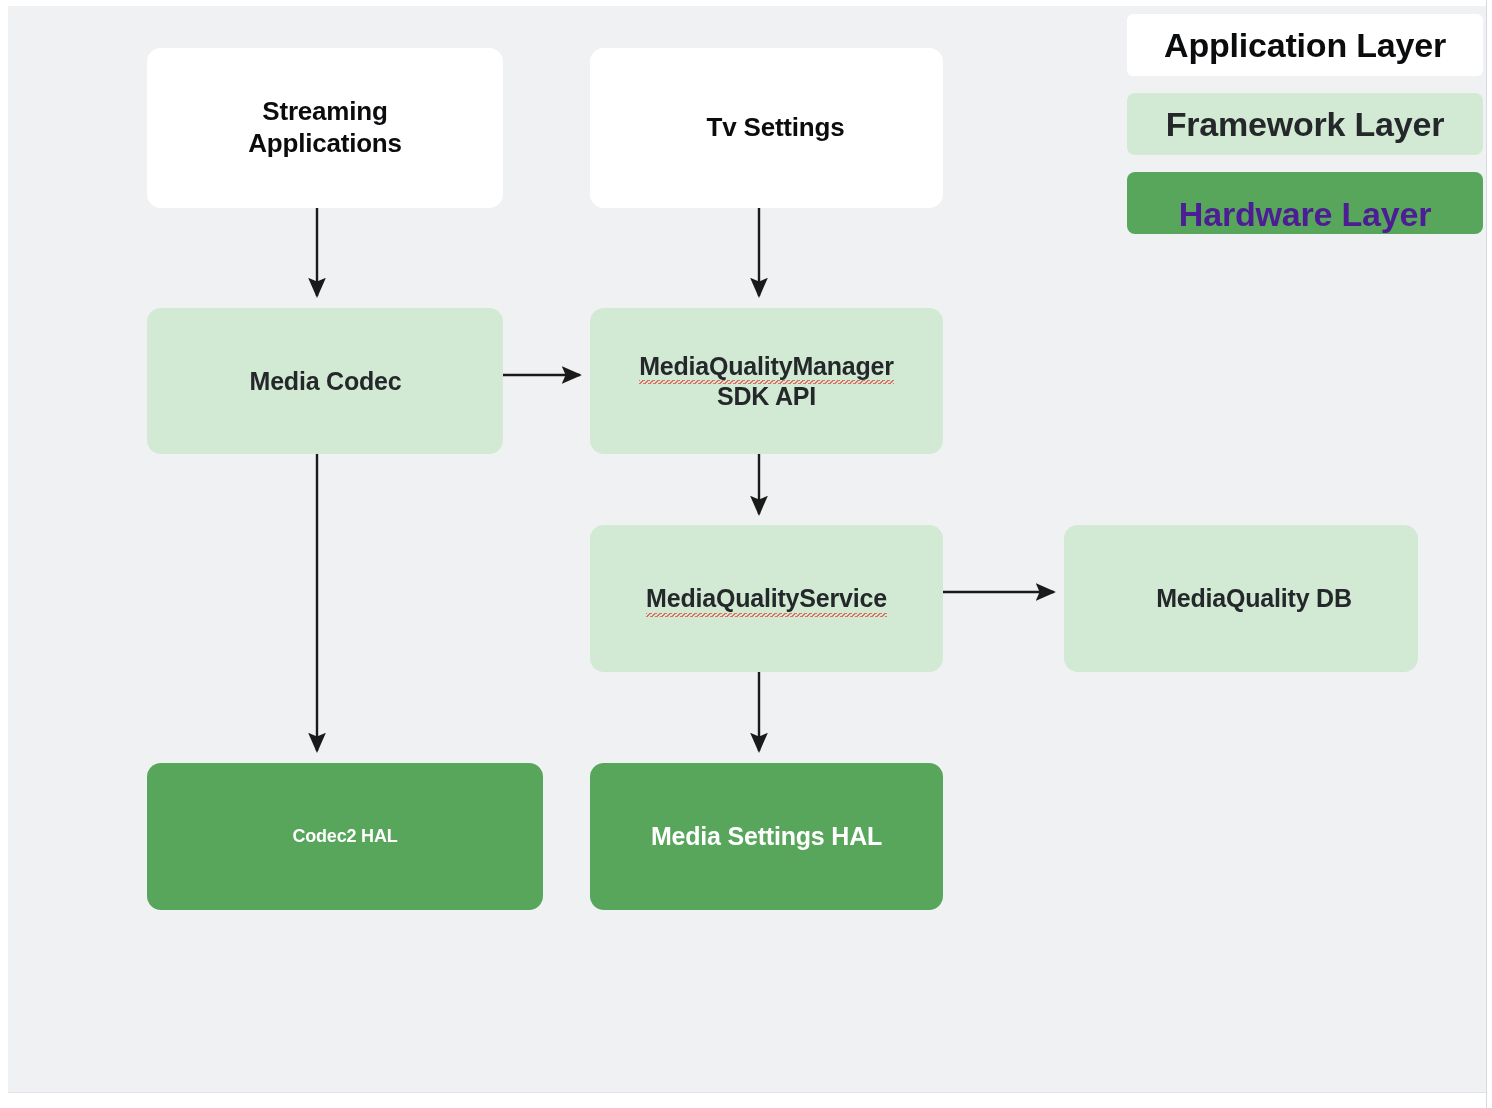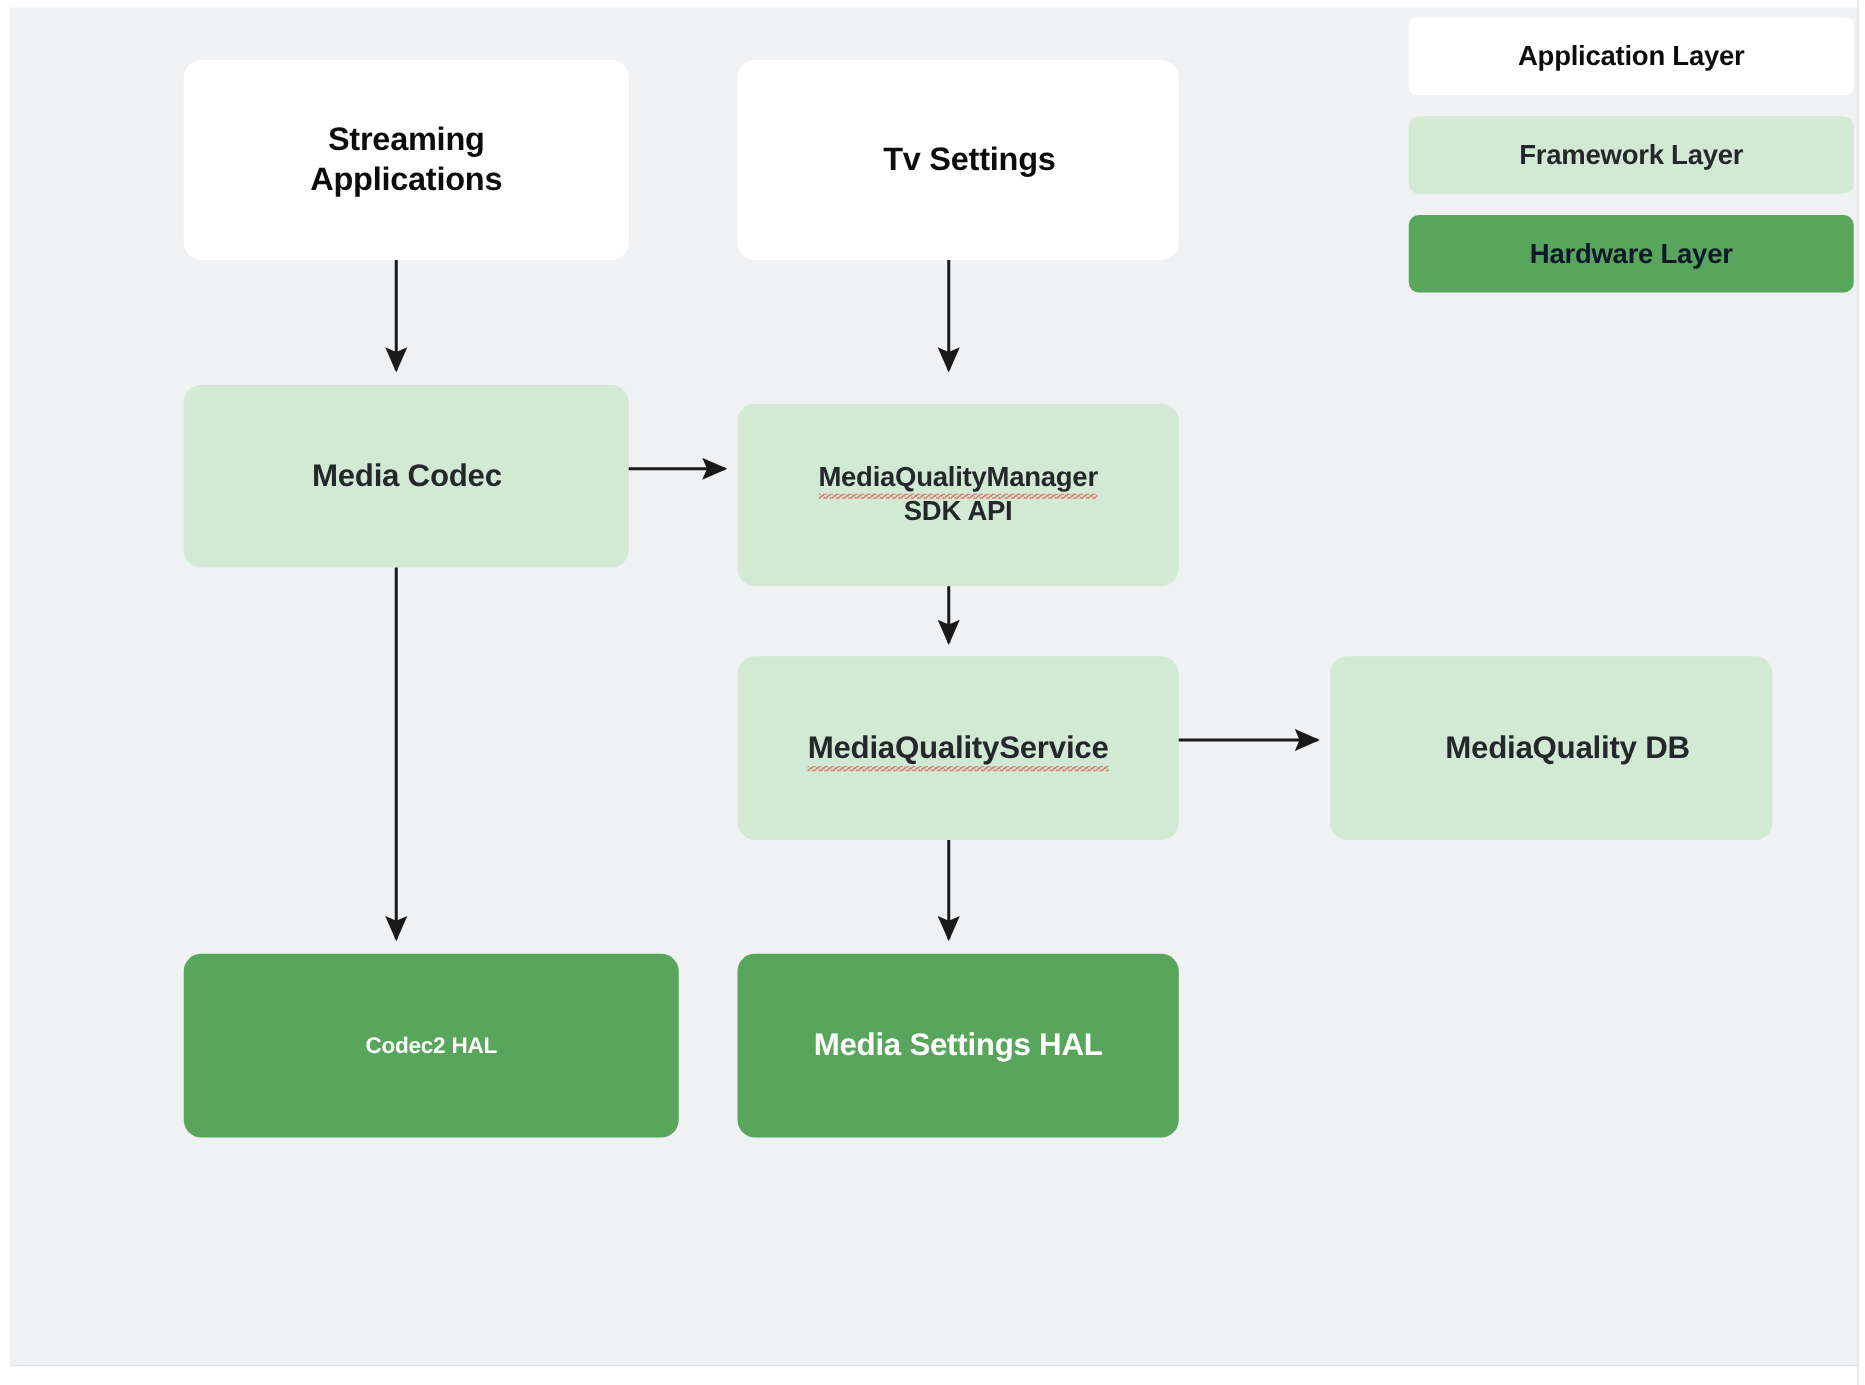--- a/index.html
+++ b/index.html
@@ -108,28 +108,28 @@
     left: 1119px;
     top: 8px;
     width: 356px;
   }
   .legend-item {
     height: 62px;
     border-radius: 8px;
     display: flex;
     align-items: center;
     justify-content: center;
-    font-size: 22px;
+    font-size: 34px;
     font-weight: bold;
     letter-spacing: -0.2px;
     margin-bottom: 17px;
   }
   .legend-application { background: #ffffff; color: #0b0c0e; border-radius: 6px; }
   .legend-framework   { background: #d2e9d4; color: #24282b; }
-  .legend-hardware    { background: #58a65c; color: #0f172a; }
+  .legend-hardware    { background: #58a65c; color: #4c1d95; align-items: flex-end; }
 </style>
 </head>
 <body>
 
 <div id="page">
 
   <div id="canvas">
 
     <svg id="arrows" viewBox="0 0 1478 1086" width="1478" height="1086" xmlns="http://www.w3.org/2000/svg">
       <defs>
@@ -165,21 +165,21 @@
         <div>Tv Settings</div>
       </div>
     </div>
 
     <div class="node layer-framework" style="left:139px; top:302px; width:356px; height:146px; font-size:25px;padding-left:11px;">
       <div class="label-stack">
         <div>Media Codec</div>
       </div>
     </div>
 
-    <div class="node layer-framework" style="left:582px; top:302px; width:353px; height:146px; font-size:22px;margin-top:15px;">
+    <div class="node layer-framework" style="left:582px; top:302px; width:353px; height:146px; font-size:25px;">
       <div class="label-stack">
         <div><span class="squiggle">MediaQualityManager</span></div>
         <div>SDK API</div>
       </div>
     </div>
 
     <div class="node layer-framework" style="left:582px; top:519px; width:353px; height:147px; font-size:25px;text-align:center;">
       <div class="label-stack">
         <div><span class="squiggle">MediaQualityService</span></div>
       </div>

